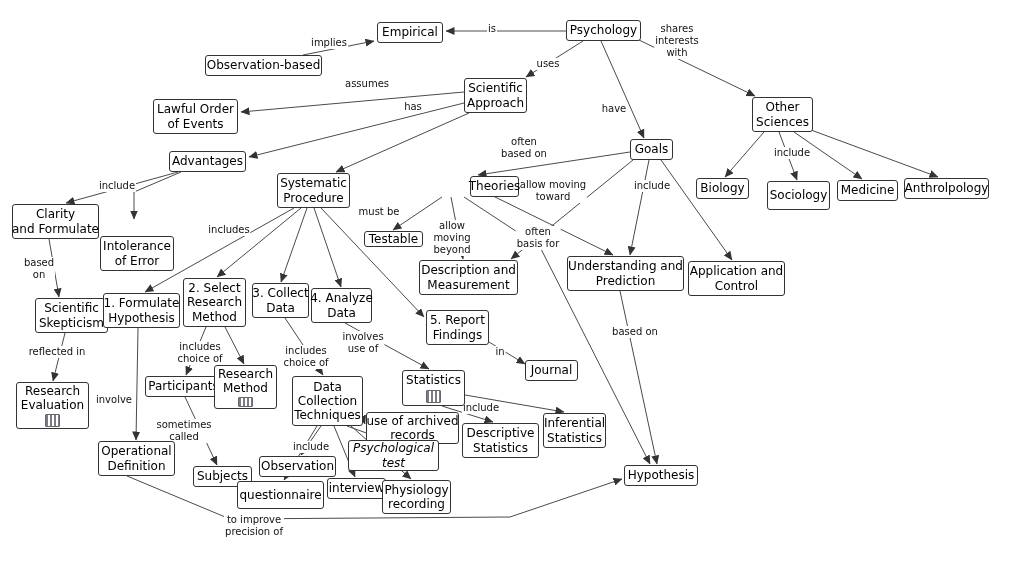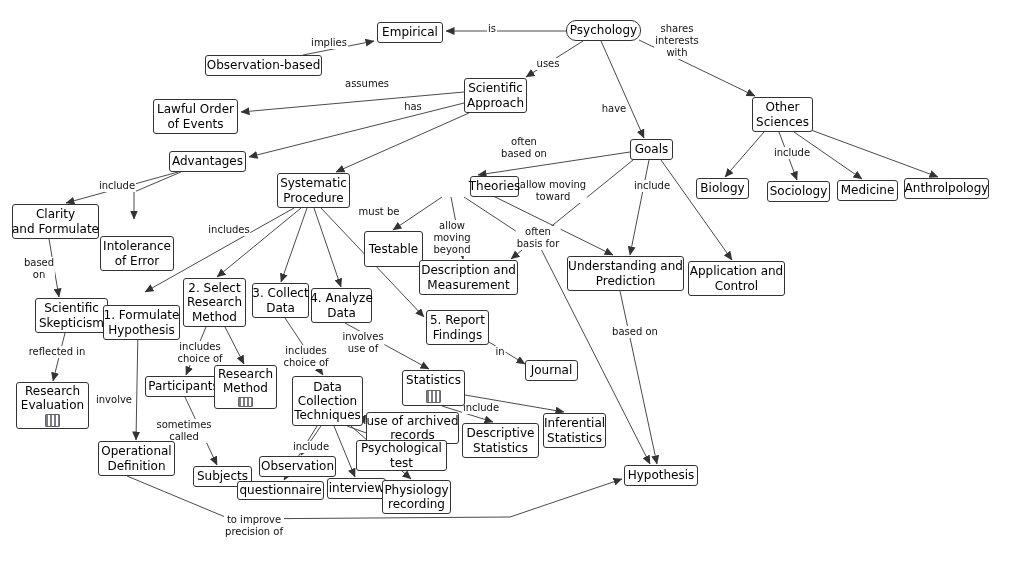--- a/index.html
+++ b/index.html
@@ -170,21 +170,21 @@
     <div class="edge-label" style="left: 635px; top: 332px;">
       <div class="edge-label-line">based on</div>
     </div>
     <div class="edge-label" style="left: 254px; top: 526px;">
       <div class="edge-label-line">to improve</div>
       <div class="edge-label-line">precision of</div>
     </div>
     <div class="node" style="left: 377px; top: 22px; width: 66px; height: 21px; border-color: rgb(51, 51, 51); color: rgb(0, 0, 0);">
       <div class="node-line">Empirical</div>
     </div>
-    <div class="node" style="left: 566px; top: 20px; width: 75px; height: 21px; border-color: rgb(51, 51, 51); color: rgb(0, 0, 0); border-radius: 10px;">
+    <div class="node" style="left: 566px; top: 20px; width: 75px; height: 21px; border-color: rgb(51, 51, 51); color: rgb(0, 0, 0);">
       <div class="node-line">Psychology</div>
     </div>
     <div class="node" style="left: 205px; top: 55px; width: 117px; height: 21px; border-color: rgb(51, 51, 51); color: rgb(0, 0, 0);">
       <div class="node-line">Observation-based</div>
     </div>
     <div class="node" style="left: 464px; top: 78px; width: 63px; height: 35px; border-color: rgb(51, 51, 51); color: rgb(0, 0, 0);">
       <div class="node-line">Scientific</div>
       <div class="node-line">Approach</div>
     </div>
     <div class="node" style="left: 153px; top: 99px; width: 85px; height: 35px; border-color: rgb(51, 51, 51); color: rgb(0, 0, 0);">
@@ -204,57 +204,57 @@
     <div class="node" style="left: 277px; top: 173px; width: 73px; height: 35px; border-color: rgb(51, 51, 51); color: rgb(0, 0, 0);">
       <div class="node-line">Systematic</div>
       <div class="node-line">Procedure</div>
     </div>
     <div class="node" style="left: 438px; top: 176px; width: 49px; height: 21px; border-color: rgb(51, 51, 51); color: rgb(0, 0, 0); margin-left: 32px;">
       <div class="node-line">Theories</div>
     </div>
     <div class="node" style="left: 696px; top: 178px; width: 53px; height: 21px; border-color: rgb(51, 51, 51); color: rgb(0, 0, 0);">
       <div class="node-line">Biology</div>
     </div>
-    <div class="node" style="left: 767px; top: 181px; width: 63px; height: 21px; border-color: rgb(51, 51, 51); color: rgb(0, 0, 0);">
+    <div class="node" style="left: 767px; top: 181px; width: 63px; height: 29px; border-color: rgb(51, 51, 51); color: rgb(0, 0, 0);">
       <div class="node-line">Sociology</div>
     </div>
     <div class="node" style="left: 837px; top: 180px; width: 61px; height: 21px; border-color: rgb(51, 51, 51); color: rgb(0, 0, 0);">
       <div class="node-line">Medicine</div>
     </div>
     <div class="node" style="left: 904px; top: 178px; width: 85px; height: 21px; border-color: rgb(51, 51, 51); color: rgb(0, 0, 0);">
       <div class="node-line">Anthrolpology</div>
     </div>
     <div class="node" style="left: 12px; top: 204px; width: 87px; height: 35px; border-color: rgb(51, 51, 51); color: rgb(0, 0, 0);">
       <div class="node-line">Clarity</div>
       <div class="node-line">and Formulate</div>
     </div>
     <div class="node" style="left: 100px; top: 236px; width: 74px; height: 35px; border-color: rgb(51, 51, 51); color: rgb(0, 0, 0);">
       <div class="node-line">Intolerance</div>
       <div class="node-line">of Error</div>
     </div>
-    <div class="node" style="left: 364px; top: 231px; width: 59px; height: 36px; border-color: rgb(51, 51, 51); color: rgb(0, 0, 0);">
+    <div class="node" style="left: 364px; top: 231px; width: 59px; height: 16px; border-color: rgb(51, 51, 51); color: rgb(0, 0, 0);">
       <div class="node-line">Testable</div>
     </div>
     <div class="node" style="left: 419px; top: 260px; width: 99px; height: 35px; border-color: rgb(51, 51, 51); color: rgb(0, 0, 0);">
       <div class="node-line">Description and</div>
       <div class="node-line">Measurement</div>
     </div>
     <div class="node" style="left: 567px; top: 256px; width: 117px; height: 35px; border-color: rgb(51, 51, 51); color: rgb(0, 0, 0);">
       <div class="node-line">Understanding and</div>
       <div class="node-line">Prediction</div>
     </div>
     <div class="node" style="left: 688px; top: 261px; width: 97px; height: 35px; border-color: rgb(51, 51, 51); color: rgb(0, 0, 0);">
       <div class="node-line">Application and</div>
       <div class="node-line">Control</div>
     </div>
     <div class="node" style="left: 35px; top: 298px; width: 73px; height: 35px; border-color: rgb(51, 51, 51); color: rgb(0, 0, 0);">
       <div class="node-line">Scientific</div>
       <div class="node-line">Skepticism</div>
     </div>
-    <div class="node" style="left: 103px; top: 293px; width: 77px; height: 35px; border-color: rgb(51, 51, 51); color: rgb(0, 0, 0); margin-top: 12px;">
+    <div class="node" style="left: 103px; top: 293px; width: 77px; height: 35px; border-color: rgb(51, 51, 51); color: rgb(0, 0, 0);">
       <div class="node-line">1. Formulate</div>
       <div class="node-line">Hypothesis</div>
     </div>
     <div class="node" style="left: 183px; top: 278px; width: 63px; height: 49px; border-color: rgb(51, 51, 51); color: rgb(0, 0, 0);">
       <div class="node-line">2. Select</div>
       <div class="node-line">Research</div>
       <div class="node-line">Method</div>
     </div>
     <div class="node" style="left: 252px; top: 283px; width: 57px; height: 35px; border-color: rgb(51, 51, 51); color: rgb(0, 0, 0);">
       <div class="node-line">3. Collect</div>
@@ -302,31 +302,31 @@
       <div class="node-line">Statistics</div>
     </div>
     <div class="node" style="left: 543px; top: 413px; width: 63px; height: 35px; border-color: rgb(51, 51, 51); color: rgb(0, 0, 0);">
       <div class="node-line">Inferential</div>
       <div class="node-line">Statistics</div>
     </div>
     <div class="node" style="left: 98px; top: 441px; width: 77px; height: 35px; border-color: rgb(51, 51, 51); color: rgb(0, 0, 0);">
       <div class="node-line">Operational</div>
       <div class="node-line">Definition</div>
     </div>
-    <div class="node" style="left: 356px; top: 440px; width: 91px; height: 31px; border-color: rgb(51, 51, 51); color: rgb(0, 0, 0);">
+    <div class="node" style="left: 348px; top: 440px; width: 91px; height: 31px; border-color: rgb(51, 51, 51); color: rgb(0, 0, 0); font-style: italic;">
       <div class="node-line">Psychological</div>
       <div class="node-line">test</div>
     </div>
     <div class="node" style="left: 259px; top: 456px; width: 77px; height: 21px; border-color: rgb(51, 51, 51); color: rgb(0, 0, 0);">
       <div class="node-line">Observation</div>
     </div>
     <div class="node" style="left: 193px; top: 466px; width: 59px; height: 21px; border-color: rgb(51, 51, 51); color: rgb(0, 0, 0);">
       <div class="node-line">Subjects</div>
     </div>
-    <div class="node" style="left: 237px; top: 481px; width: 87px; height: 19px; border-color: rgb(51, 51, 51); color: rgb(0, 0, 0);">
+    <div class="node" style="left: 237px; top: 481px; width: 87px; height: 28px; border-color: rgb(51, 51, 51); color: rgb(0, 0, 0);">
       <div class="node-line">questionnaire</div>
     </div>
     <div class="node" style="left: 327px; top: 478px; width: 59px; height: 21px; border-color: rgb(51, 51, 51); color: rgb(0, 0, 0);">
       <div class="node-line">interview</div>
     </div>
     <div class="node" style="left: 382px; top: 480px; width: 69px; height: 34px; border-color: rgb(51, 51, 51); color: rgb(0, 0, 0);">
       <div class="node-line">Physiology</div>
       <div class="node-line">recording</div>
     </div>
     <div class="node" style="left: 624px; top: 465px; width: 74px; height: 21px; border-color: rgb(51, 51, 51); color: rgb(0, 0, 0);">

